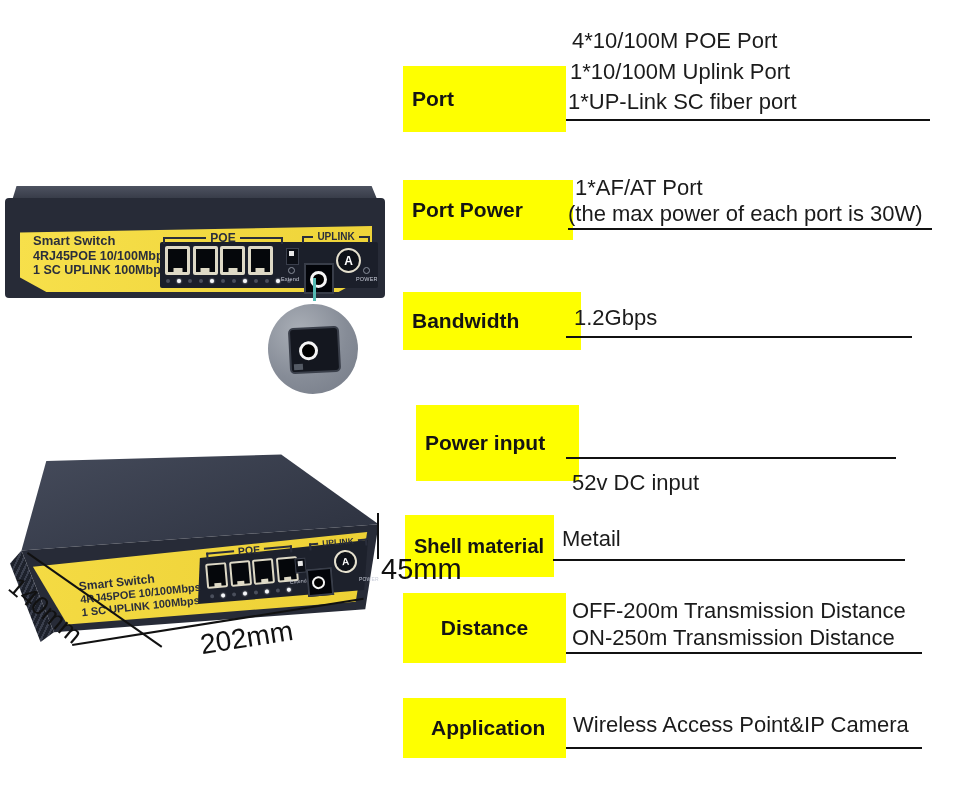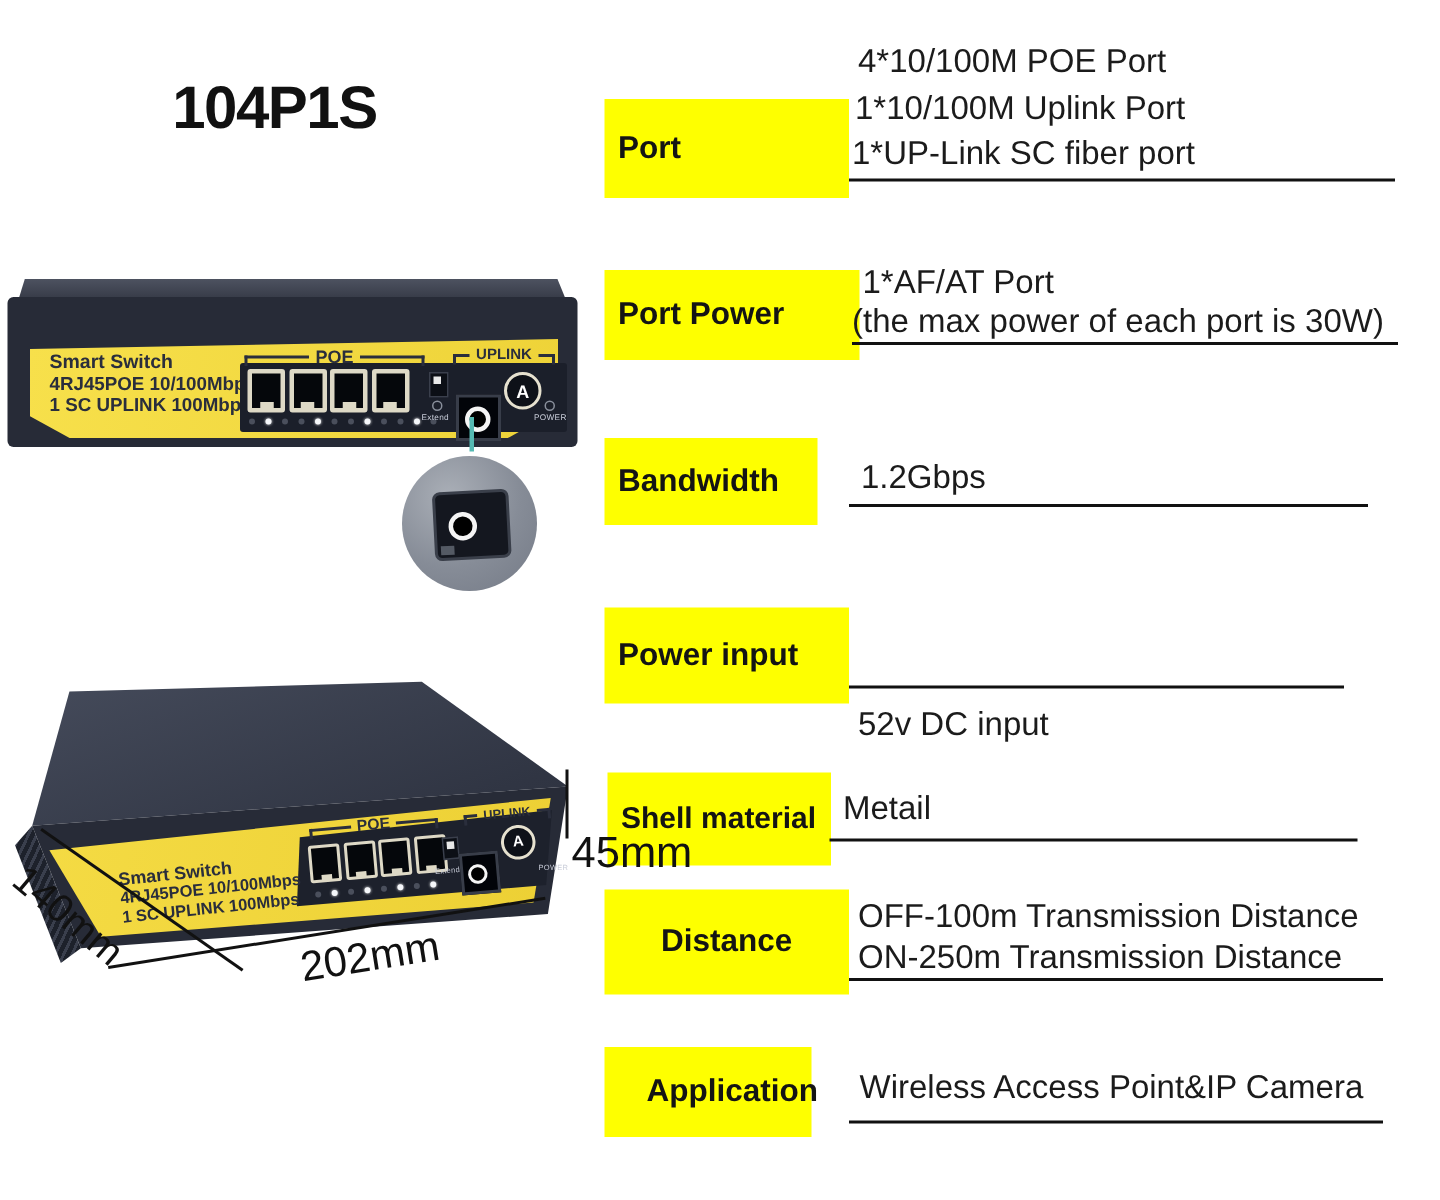--- a/index.html
+++ b/index.html
@@ -85,21 +85,20 @@
   
   .dimline{background:#111;transform-origin:0 0;}
   .dimtext{font-size:26px;color:#111;white-space:nowrap;}
   .z5{z-index:5;}
 </style>
 </head>
 <body>
 
 <div class="canvas">
 
-  <div class="abs model">104P1S</div>
 
   <div class="abs front-view">
     <div class="abs fv-top"></div>
     <div class="abs fv-body">
       <div class="abs fv-sticker"></div>
       <div class="abs fv-text">
         <div class="l1">Smart Switch</div>
         <div class="l2">4RJ45POE 10/100Mbps</div>
         <div class="l3">1 SC UPLINK 100Mbps</div>
       </div>
@@ -218,45 +217,45 @@
   </div>
 
   <div>
     <div class="abs tag" style="left:403px;top:180px;width:170px;height:60px;">Port Power</div>
     <div class="abs val" style="left:575px;top:175px;">1*AF/AT Port</div>
     <div class="abs val" style="left:568px;top:201px;">(the max power of each port is 30W)</div>
     <div class="abs uline" style="left:568px;top:228px;width:364px;"></div>
   </div>
 
   <div>
-    <div class="abs tag" style="left:403px;top:292px;width:142px;height:58px;">Bandwidth</div>
+    <div class="abs tag" style="left:403px;top:292px;width:178px;height:58px;">Bandwidth</div>
     <div class="abs val" style="left:574px;top:305px;">1.2Gbps</div>
     <div class="abs uline" style="left:566px;top:336px;width:346px;"></div>
   </div>
 
   <div>
-    <div class="abs tag" style="left:403px;top:405px;width:163px;height:64px;">Power input</div>
+    <div class="abs tag" style="left:416px;top:405px;width:163px;height:76px;">Power input</div>
     <div class="abs val" style="left:572px;top:426px;margin-top:44px;">52v DC input</div>
     <div class="abs uline" style="left:566px;top:457px;width:330px;"></div>
   </div>
 
   <div>
     <div class="abs tag" style="left:405px;top:515px;width:149px;height:62px;font-size:20px;">Shell material</div>
     <div class="abs val" style="left:562px;top:526px;">Metail</div>
     <div class="abs uline" style="left:553px;top:559px;width:352px;"></div>
   </div>
 
   <div>
     <div class="abs tag center" style="left:403px;top:593px;width:163px;height:70px;">
       <div>Distance</div>
     </div>
-    <div class="abs val" style="left:572px;top:598px;">OFF-100m Transmission Distance</div>
+    <div class="abs val" style="left:572px;top:598px;">OFF-200m Transmission Distance</div>
     <div class="abs val" style="left:572px;top:625px;">ON-250m Transmission Distance</div>
     <div class="abs uline" style="left:566px;top:652px;width:356px;"></div>
   </div>
 
   <div>
-    <div class="abs tag" style="left:403px;top:698px;width:138px;height:60px;padding-left:28px;">Application</div>
+    <div class="abs tag" style="left:403px;top:698px;width:163px;height:60px;padding-left:28px;">Application</div>
     <div class="abs val" style="left:573px;top:712px;">Wireless Access Point&amp;IP Camera</div>
     <div class="abs uline" style="left:566px;top:747px;width:356px;"></div>
   </div>
 
 </div>
 
 </body></html>

